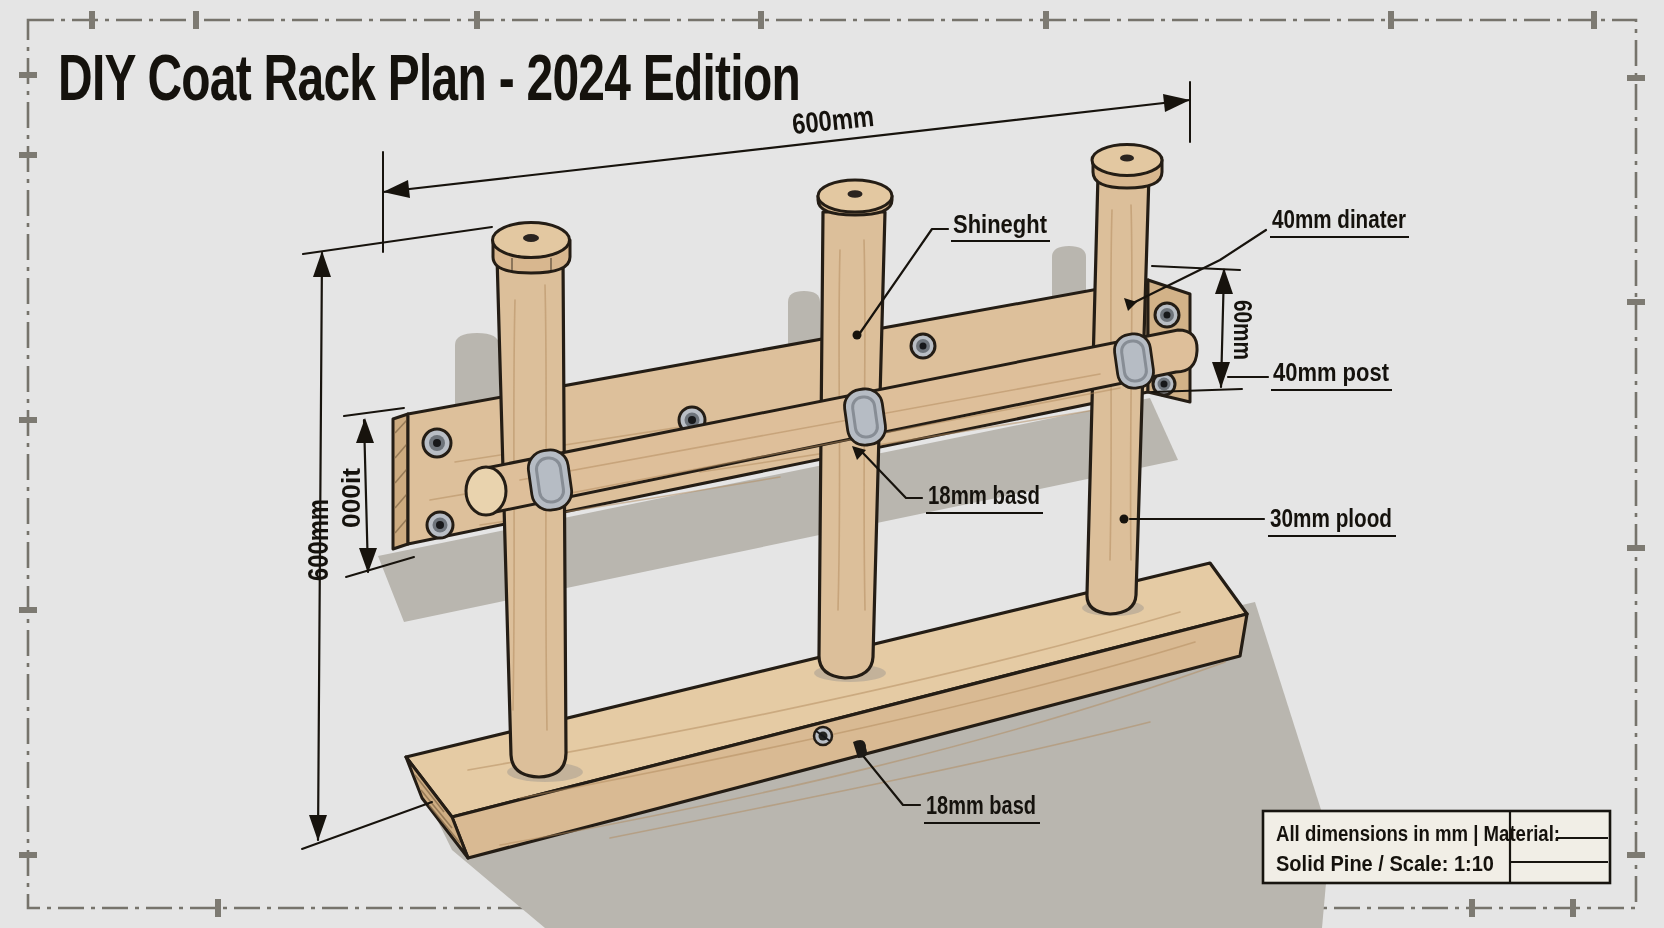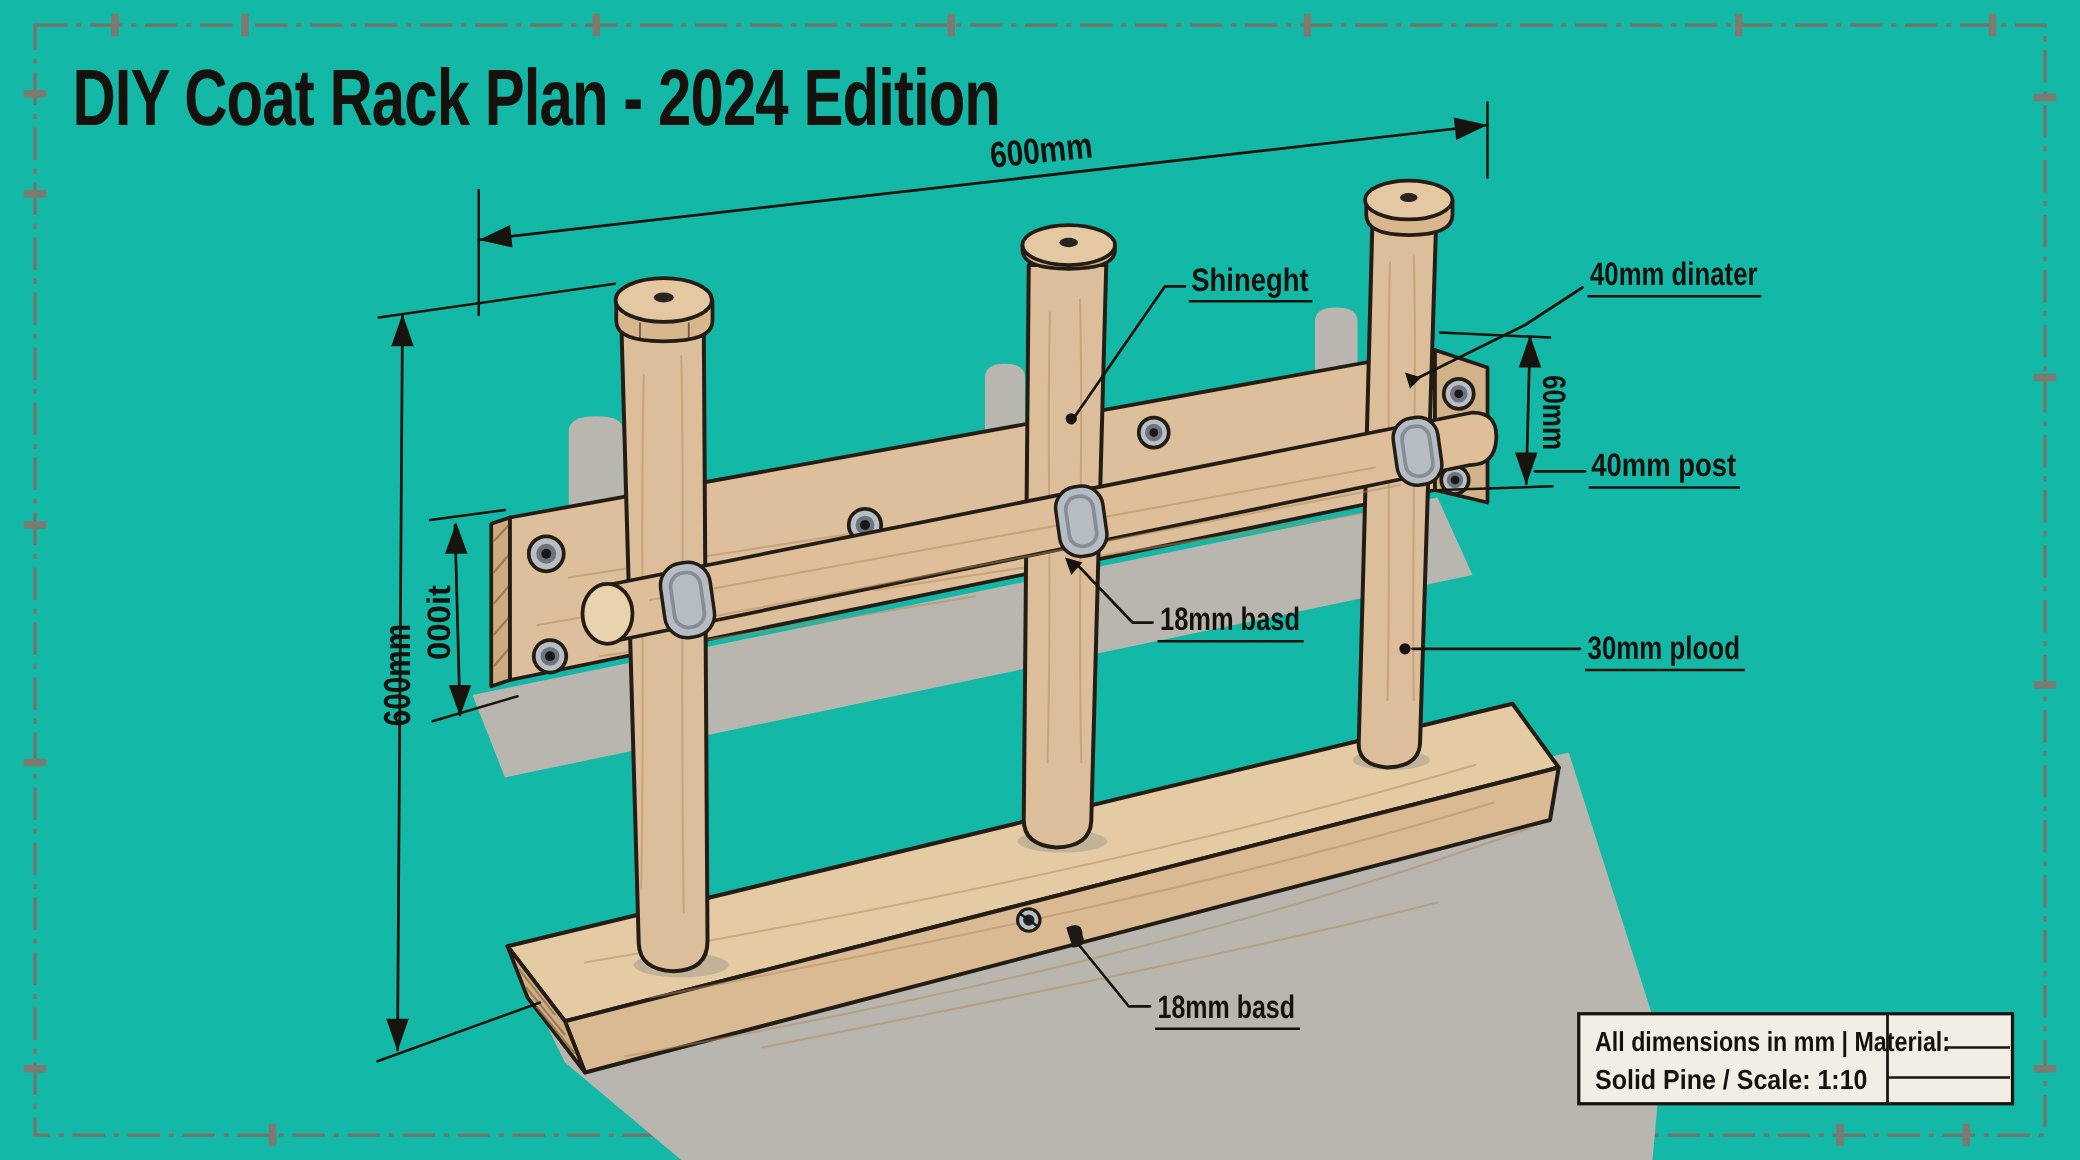--- a/index.html
+++ b/index.html
@@ -1,16 +1,16 @@
 <!DOCTYPE html>
 <html><head>
 <meta charset="utf-8">
 <style>
   html,body{margin:0;padding:0;background:#d8d5cf;}
-  .page{position:relative;width:1664px;height:928px;background:#14b8a6;overflow:hidden;
+  .page{position:relative;width:1664px;height:928px;background:#e5e5e5;overflow:hidden;
         font-family:"Liberation Sans",sans-serif;}
   svg{display:block;position:absolute;inset:0;}
   text{font-family:"Liberation Sans",sans-serif;fill:#15120d;}
   .outline{stroke:#241d15;stroke-linejoin:round;stroke-linecap:round;}
   .dim{stroke:#17130d;stroke-width:2.2;fill:none;stroke-linecap:round;}
   .ext{stroke:#17130d;stroke-width:2;fill:none;stroke-linecap:round;}
   .arrow{fill:#17130d;stroke:none;}
   .leader{stroke:#17130d;stroke-width:2.2;fill:none;stroke-linecap:round;stroke-linejoin:round;}
   .callout-underline{stroke:#14110c;stroke-width:2;}
   .grain{stroke:#b18a5c;stroke-width:1.6;fill:none;opacity:.5;stroke-linecap:round;}

